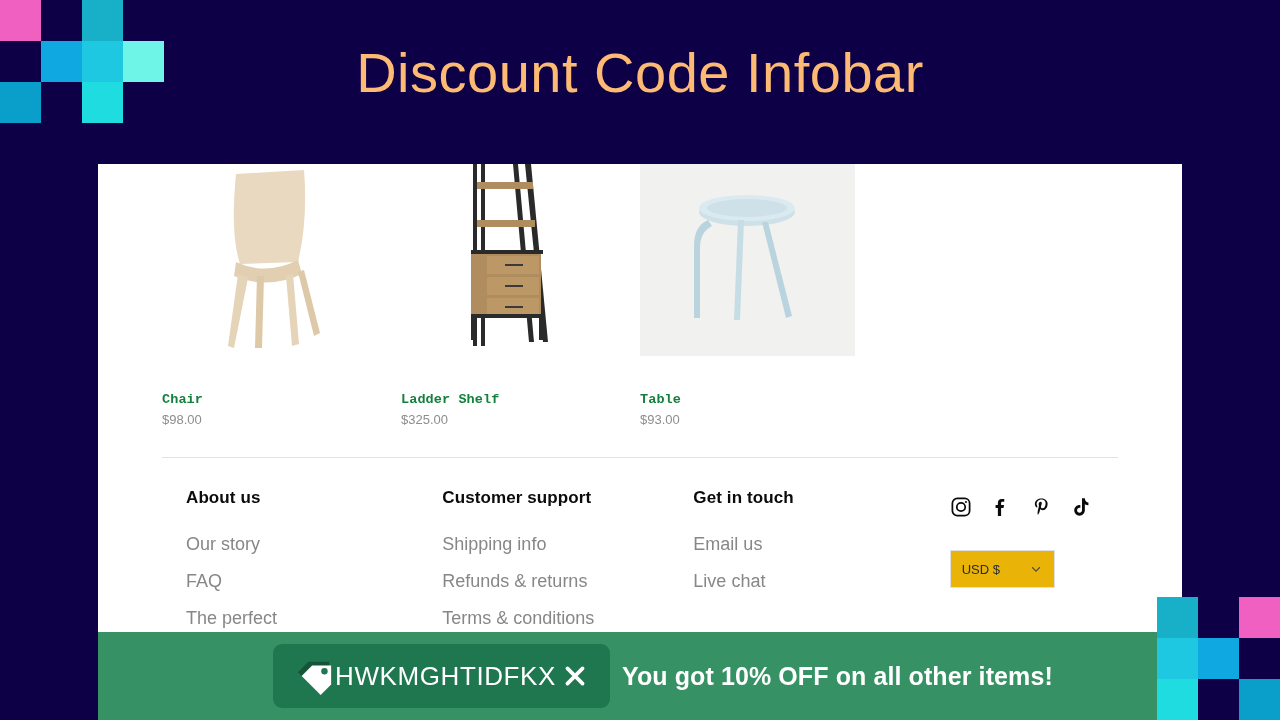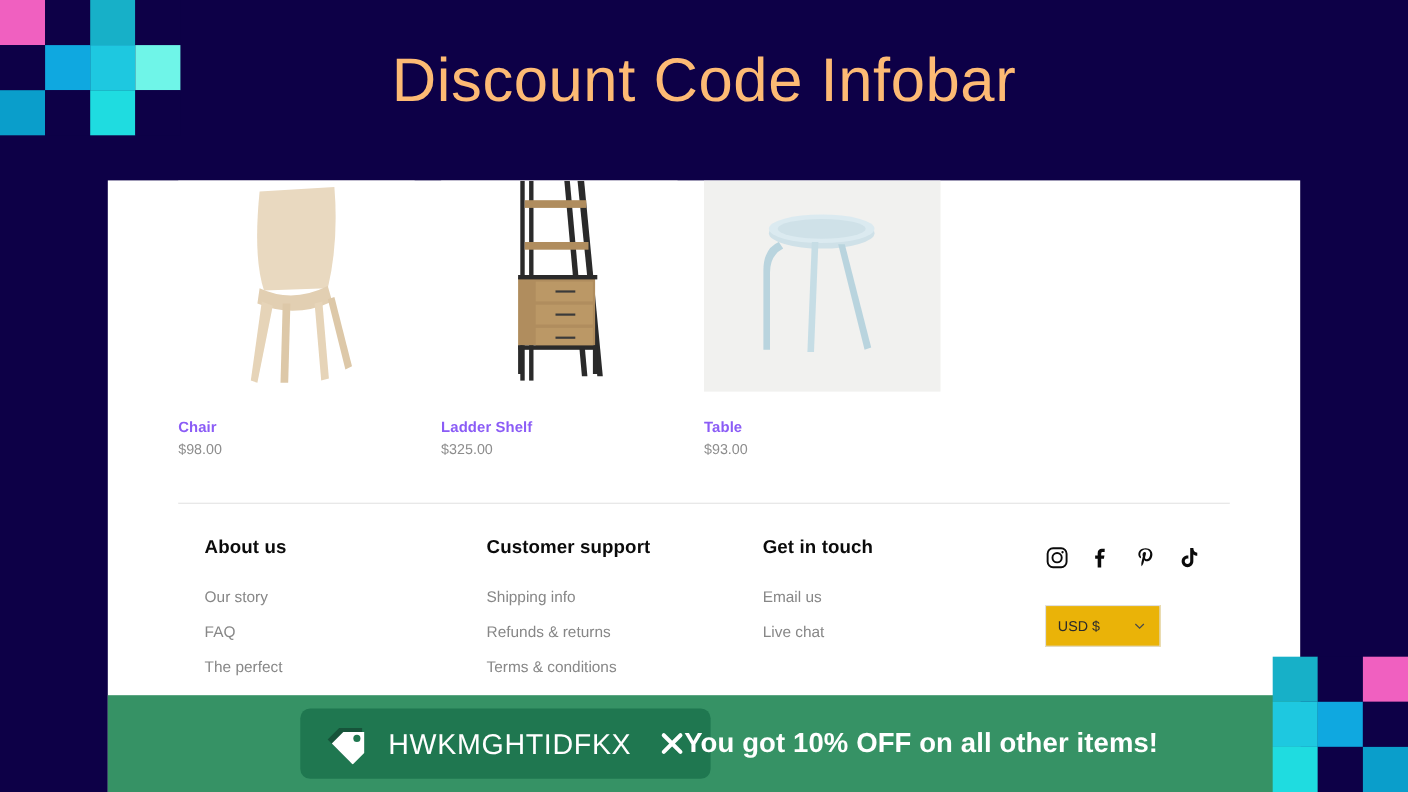--- a/index.html
+++ b/index.html
@@ -33,42 +33,42 @@
   }
 
   
   #products {
     position: absolute; left: 64px; top: 0px;
     width: 956px; display: flex; gap: 24px;
   }
   .product { width: 215px; }
   .pimg { width: 215px; height: 192px; position: relative; overflow: hidden; }
   .pname {
-    margin-top: 25px; font-size: 13.5px; font-weight: bold; color: #8b5cf6;
-    letter-spacing: .1px; font-family: Liberation Sans, sans-serif;
+    margin-top: 36px; font-size: 13.5px; font-weight: bold; color: #15803d;
+    letter-spacing: .1px; font-family: Liberation Mono, monospace;
   }
   .pprice { margin-top: 5px; font-size: 13px; color: #8d8d8d; }
 
   #divider {
     position: absolute; left: 64px; top: 293px; width: 956px; height: 1px;
     background: #e3e3e3;
   }
 
   
   #footer {
     position: absolute; left: 64px; top: 324px; width: 1020px;
     display: flex;
   }
   .fcol { width: 264px; margin-left: 24px; }
   .fcol.wide { width: 258px; }
   .fhead {
     font-size: 17px; font-weight: bold; color: #0b0b0b; letter-spacing: .1px;
     margin-bottom: 26px;
   }
-  .flink { font-size: 14px; color: #878787; margin-bottom: 16px; }
+  .flink { font-size: 18px; color: #878787; margin-bottom: 16px; }
 
   
   #social-row { display: flex; gap: 18px; align-items: center; margin-top: 8px; }
   .soc { width: 22px; height: 22px; display: block; }
   #currency-select {
     margin-top: 32px; width: 105px; height: 38px;
     border: 1px solid #e0e0e0; background: #eab308;
     display: flex; align-items: center; justify-content: space-between;
     padding: 0 11px; font-size: 13px; color: #2b2b2b;
   }
@@ -76,21 +76,21 @@
 
   
   #infobar {
     position: absolute; left: 98px; top: 632px; width: 1084px; height: 88px;
     background: #369265; display: flex; align-items: center;
   }
   #coupon-pill {
     position: absolute; left: 175px; top: 12px;
     height: 64px; min-width: 313px;
     background: #1f7750; border-radius: 9px;
-    display: flex; align-items: center; padding: 0 22px 0 20px; gap: 18px;
+    display: flex; align-items: center; padding: 0 22px 0 20px; 
   }
   #coupon-code {
     color: #ffffff; font-size: 26px; font-weight: 500; letter-spacing: .6px;
     font-family: "Liberation Sans", sans-serif;
   }
   #coupon-close { margin-left: 6px; cursor: pointer; display: flex; }
   #infobar-message {
     position: absolute; left: 524px; color: #ffffff;
     font-size: 25px; font-weight: bold; letter-spacing: .1px;
   }

